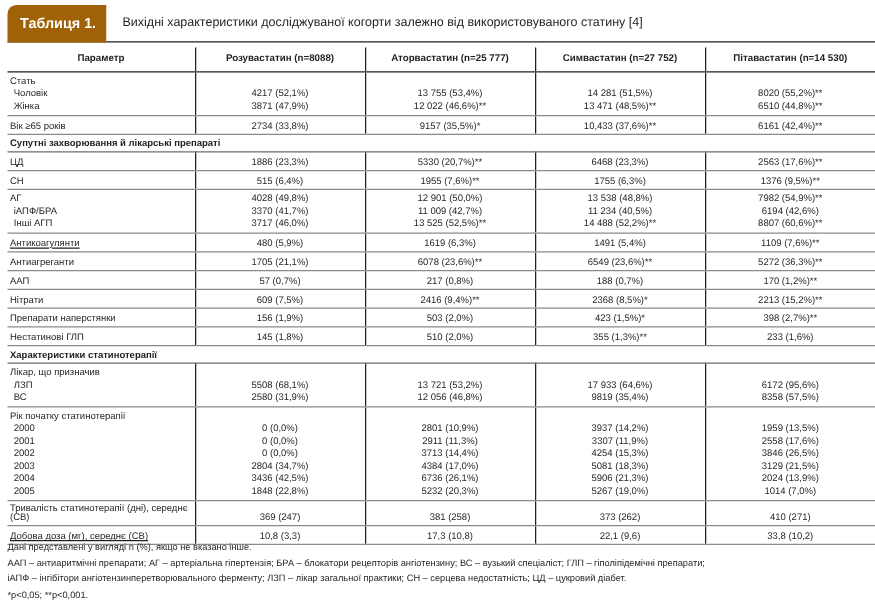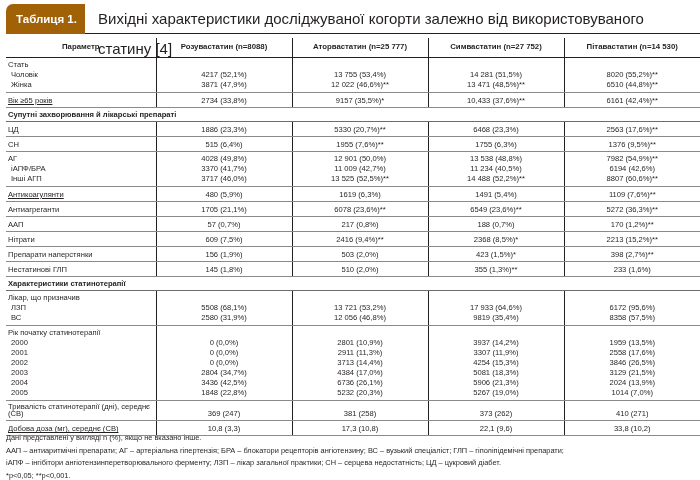--- a/index.html
+++ b/index.html
@@ -1,21 +1,21 @@
 <!DOCTYPE html>
 <html><head>
 <meta charset="utf-8">
 <style>
   * { box-sizing: border-box; margin: 0; padding: 0; }
   html, body { width: 700px; height: 480px; background: #ffffff; overflow: hidden; }
   body { font-family: "Liberation Sans", "DejaVu Sans", sans-serif; color: #231f20; position: relative; }
 
   .title-bar { position: absolute; left: 6px; top: 4px; width: 694px; height: 30px; border-bottom: 1.5px solid #231f20; }
   .title-badge { position: absolute; left: 0; top: 0; width: 79px; height: 30px; background: #a16207; border-top-left-radius: 7px; color: #fff; font-weight: bold; font-size: 11.5px; line-height: 30px; padding-left: 10px; }
-  .title-text { position: absolute; left: 92px; top: 0; line-height: 30px; font-size: 15px; color: #231f20; }
+  .title-text { position: absolute; left: 92px; top: 0; line-height: 30px; font-size: 10px; color: #231f20; }
 
   table { position: absolute; left: 6px; top: 38px; width: 694px; border-collapse: collapse; font-size: 7.6px; line-height: 1; }
   col.c0 { width: 150px; }
   th { font-weight: bold; font-size: 7.8px; height: 19px; text-align: center; border-bottom: 1.2px solid #231f20; border-left: 1px solid #231f20; vertical-align: middle; }
   th:first-child { border-left: none; }
   td { border-left: 1px solid #231f20; border-bottom: 1px solid #8a8a8a; text-align: center; vertical-align: bottom; padding: 2px 2px 2px 2px; }
   td:first-child { border-left: none; text-align: left; padding-left: 2px; }
   tr.section td { border-left: none; font-weight: bold; text-align: left; height: 14px; border-bottom: 1.2px solid #6d6d6d; }
   .multi { display: block; line-height: 10px; }
   .sub { padding-left: 3px; }
@@ -67,21 +67,21 @@
           <span class="multi">14 281 (51,5%)</span>
           <span class="multi">13 471 (48,5%)**</span>
         </td>
         <td>
           <span class="multi">&nbsp;</span>
           <span class="multi">8020 (55,2%)**</span>
           <span class="multi">6510 (44,8%)**</span>
         </td>
       </tr>
       <tr>
-        <td style="height: 15px; text-decoration: underline;">Вік ≥65 років</td>
+        <td style="height: 15px;">Вік ≥65 років</td>
         <td>2734 (33,8%)</td>
         <td>9157 (35,5%)*</td>
         <td>10,433 (37,6%)**</td>
         <td>6161 (42,4%)**</td>
       </tr>
       <tr class="section">
         <td colspan="5">Супутні захворювання й лікарські препараті</td>
       </tr>
       <tr>
         <td style="height: 15px;">ЦД</td>

